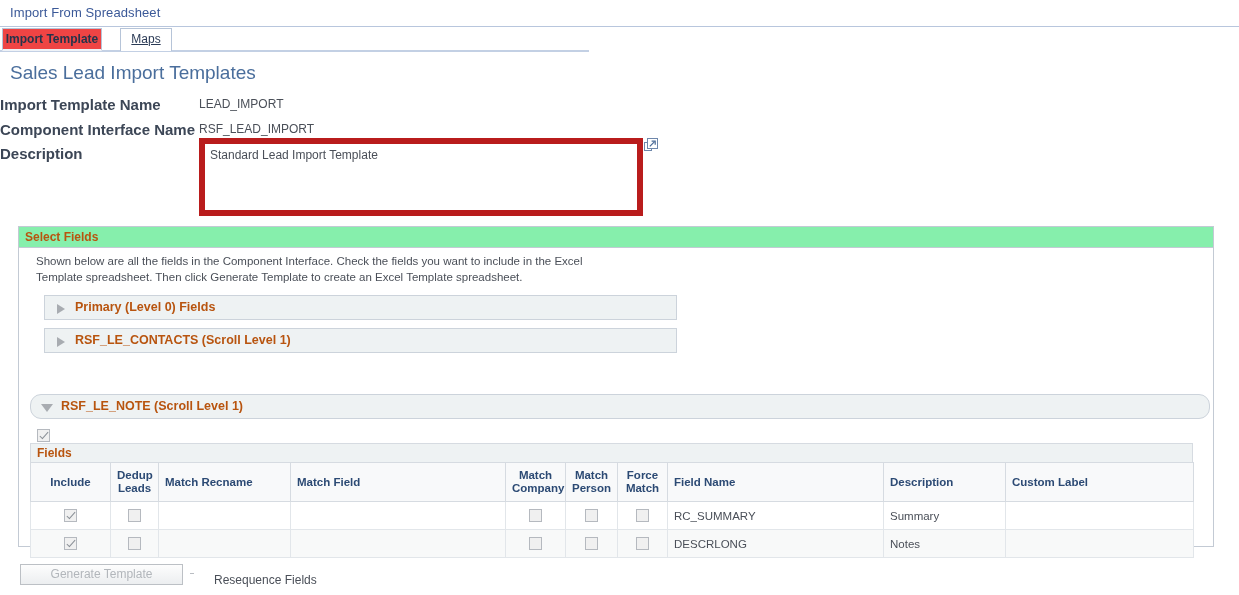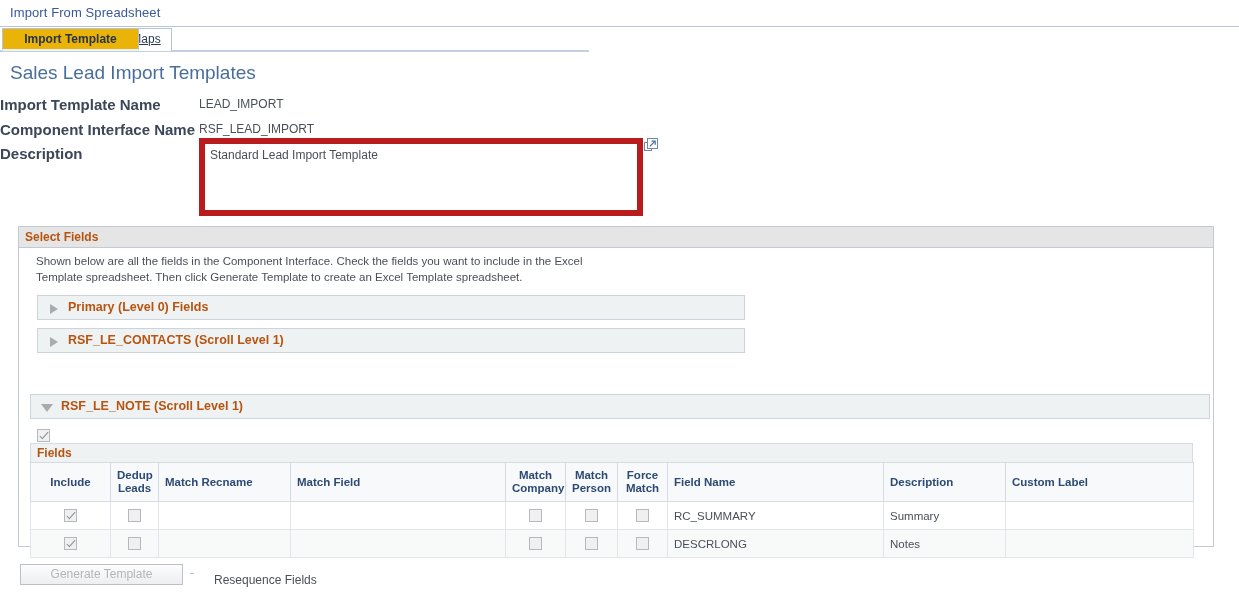--- a/index.html
+++ b/index.html
@@ -57,22 +57,22 @@
     box-sizing: border-box;
     border: 1px solid #b6c4d8;
     border-bottom: none;
     font-size: 12px;
     line-height: 21px;
     text-align: center;
     white-space: nowrap;
   }
   .tab-active {
     left: 2px;
-    width: 137px;
-    background: #eab308;
+    width: 100px;
+    background: #ef4444;
     color: #26334a;
     font-weight: bold;
     border-bottom: 2px solid #eef2f7;
     z-index: 3;
   }
   .tab-inactive {
     left: 120px;
     width: 52px;
     background: #ffffff;
     color: #2a3a55;
@@ -135,21 +135,21 @@
     left: 18px; top: 226px;
     width: 1196px; height: 321px;
     box-sizing: border-box;
     border: 1px solid #c3cad4;
     background: #ffffff;
   }
   .panel-header {
     position: absolute;
     left: 0; top: 0;
     width: 1194px; height: 21px;
-    background: #e5e5e5;
+    background: #86efac;
     border-bottom: 1px solid #c3cad4;
     box-sizing: border-box;
   }
   .panel-header-text {
     position: absolute;
     left: 6px; top: 3px;
     font-size: 12px;
     font-weight: bold;
     color: #b8540f;
     white-space: nowrap;
@@ -165,26 +165,26 @@
   }
 
   
   .group {
     position: absolute;
     box-sizing: border-box;
     border: 1px solid #ccd3db;
     background: #eef2f3;
     height: 25px;
   }
-  .group-narrow { left: 18px; width: 708px; }
+  .group-narrow { left: 25px; width: 633px; }
   .group-wide   { left: 11px; width: 1180px; }
   .g1 { top: 68px; }
   .g2 { top: 101px; }
   .g3 { top: 134px; }
-  .g4 { top: 167px; }
+  .g4 { top: 167px; border-radius: 11px; }
   .group-arrow {
     position: absolute;
     left: 12px; top: 8px;
     width: 0; height: 0;
   }
   .arrow-right {
     border-top: 5px solid transparent;
     border-bottom: 5px solid transparent;
     border-left: 8px solid #a8acb1;
   }

